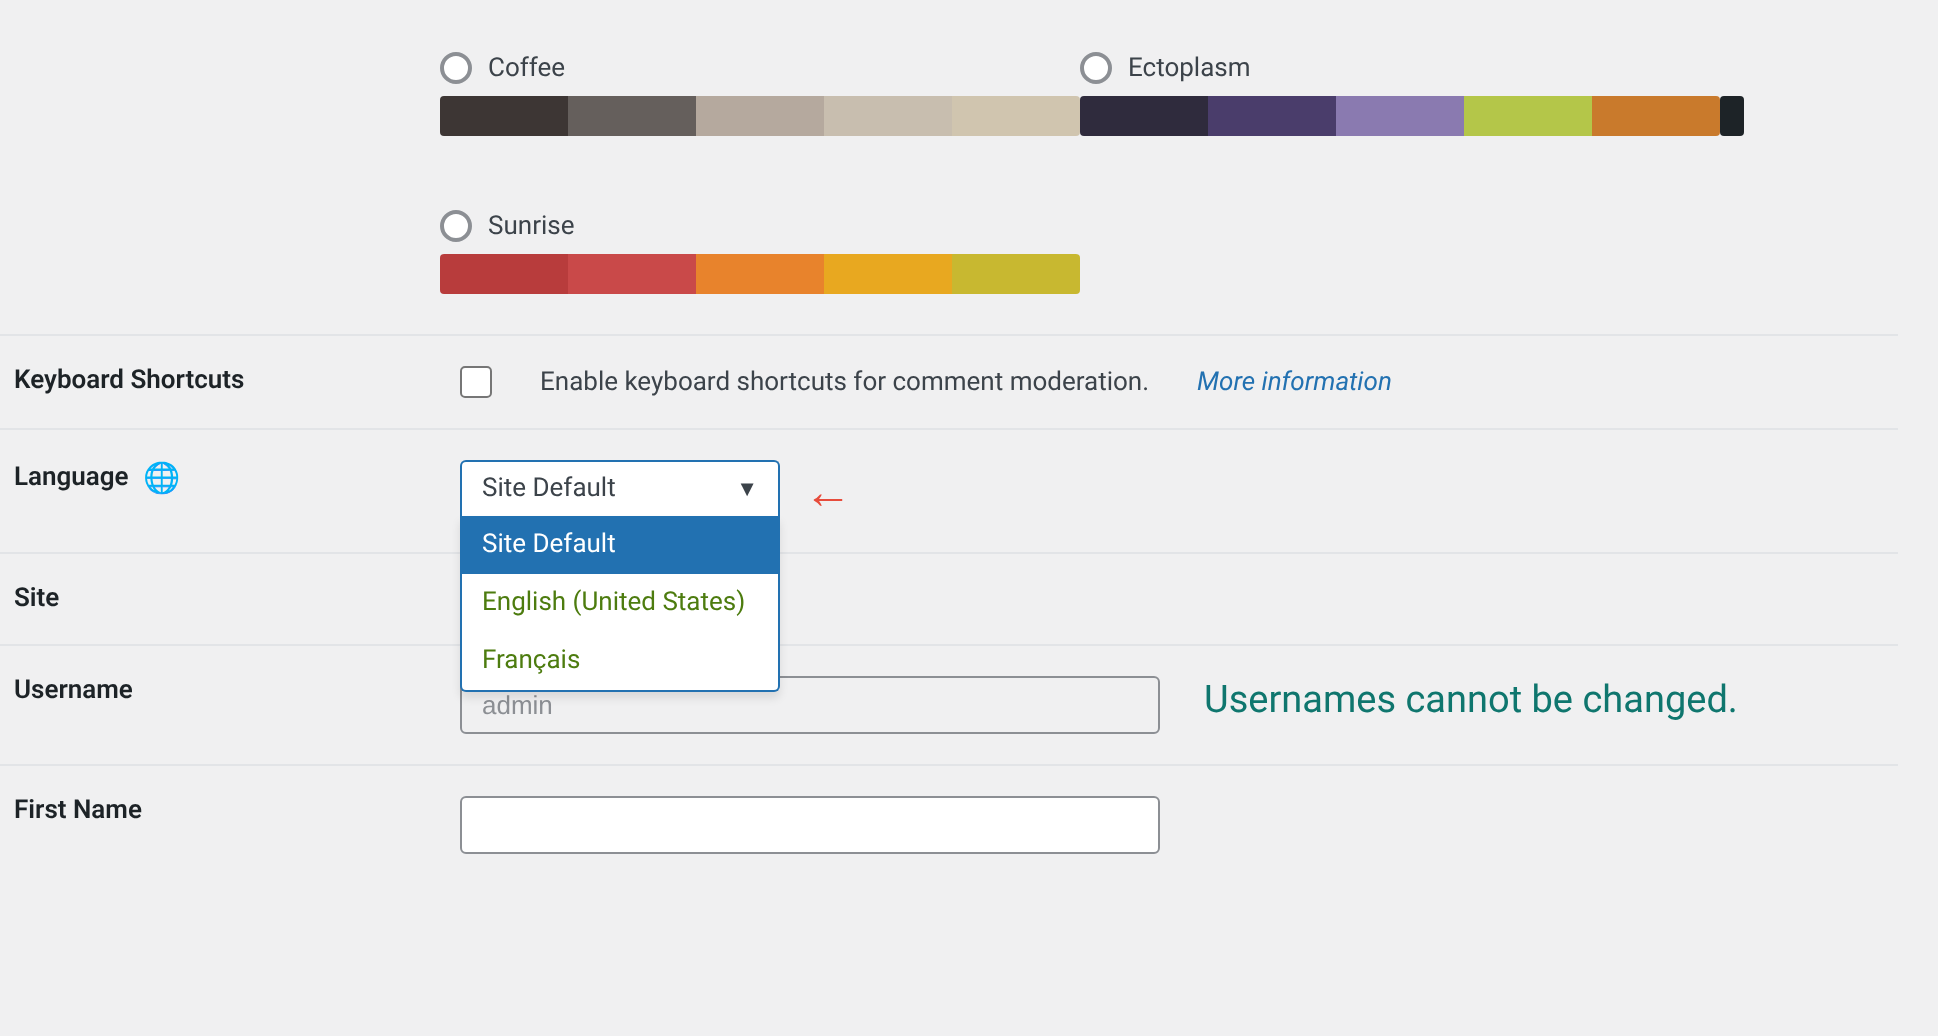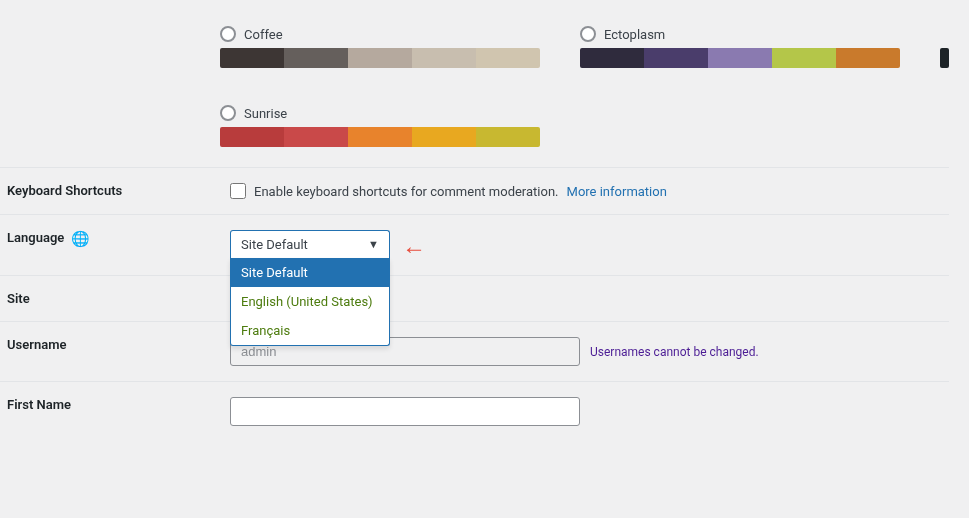--- a/index.html
+++ b/index.html
@@ -15,21 +15,20 @@
       background: #f0f0f1;
       padding: 0;
       position: relative;
     }
     .content-area {
       padding: 16px 20px 16px 0;
     }
     
     .theme-row {
       display: flex;
-      gap: 40px;
       padding: 10px 0 10px 220px;
     }
     .theme-item {
       display: flex;
       flex-direction: column;
       gap: 6px;
     }
     .theme-label {
       display: flex;
       align-items: center;
@@ -100,30 +99,31 @@
       color: #1d2327;
       white-space: nowrap;
     }
     .settings-row td:last-child {
       padding-left: 10px;
     }
 
     .checkbox-label {
       display: flex;
       align-items: center;
-      gap: 8px;
+      gap: 24px;
     }
     input[type="checkbox"] {
       width: 16px;
       height: 16px;
       cursor: pointer;
     }
     .more-info-link {
       color: #2271b1;
       text-decoration: none;
+      font-style: italic;
     }
 
     
     .dropdown-container {
       position: relative;
       display: inline-block;
     }
     .dropdown-trigger {
       display: flex;
       align-items: center;
@@ -170,27 +170,27 @@
       font-size: 13px;
       color: #3c434a;
       width: 350px;
       background: #fff;
     }
     .text-input:disabled {
       background: #f0f0f1;
       color: #8c8f94;
     }
     .username-note {
-      margin-left: 10px;
-      font-size: 12px;
-      color: #4c1d95;
+      margin-left: 22px;
+      font-size: 19px;
+      color: #0f766e;
     }
     .username-row {
       display: flex;
-      align-items: center;
+      align-items: flex-start;
     }
     .first-name-input {
       border: 1px solid #8c8f94;
       border-radius: 3px;
       padding: 6px 10px;
       font-size: 13px;
       color: #3c434a;
       width: 350px;
       background: #fff;
     }

